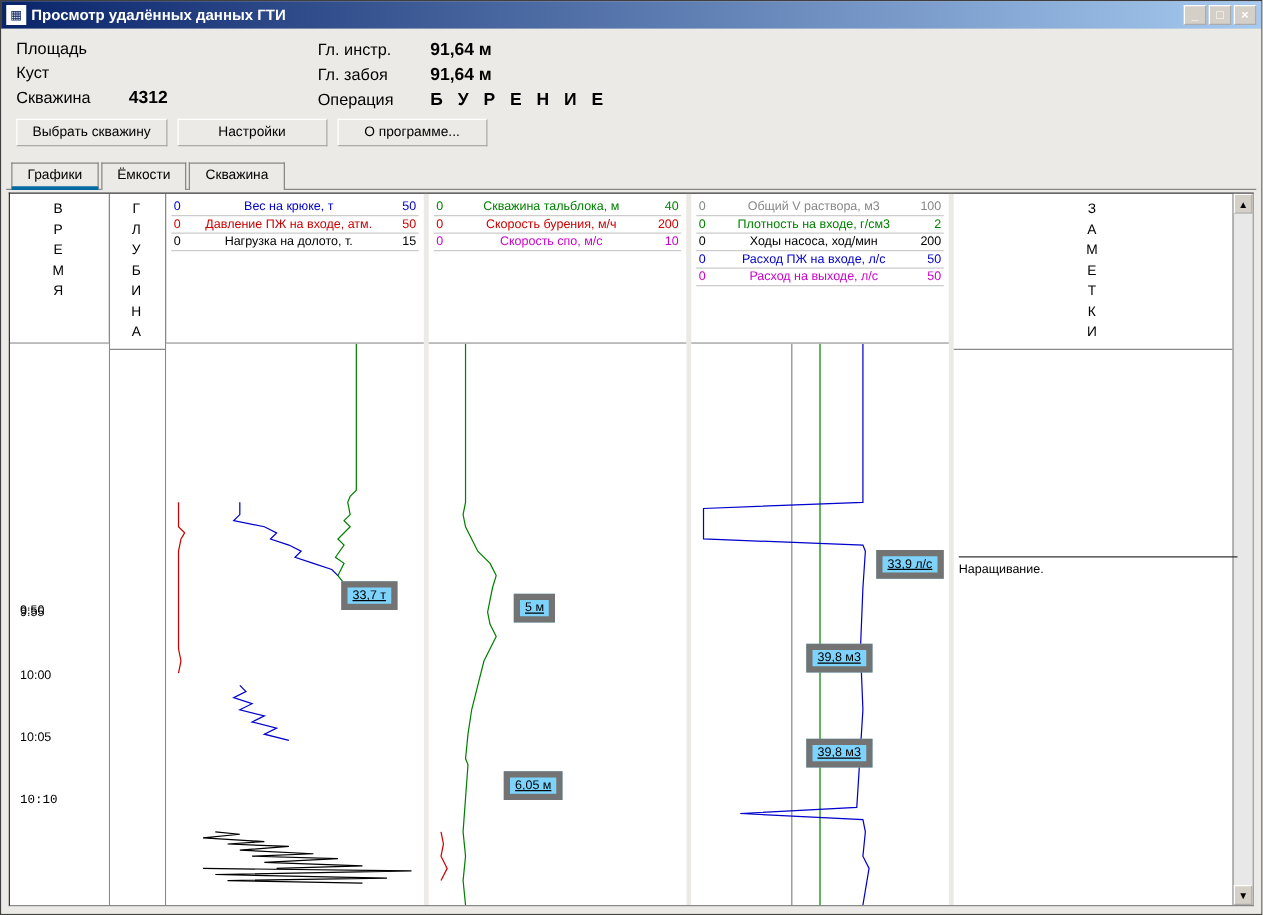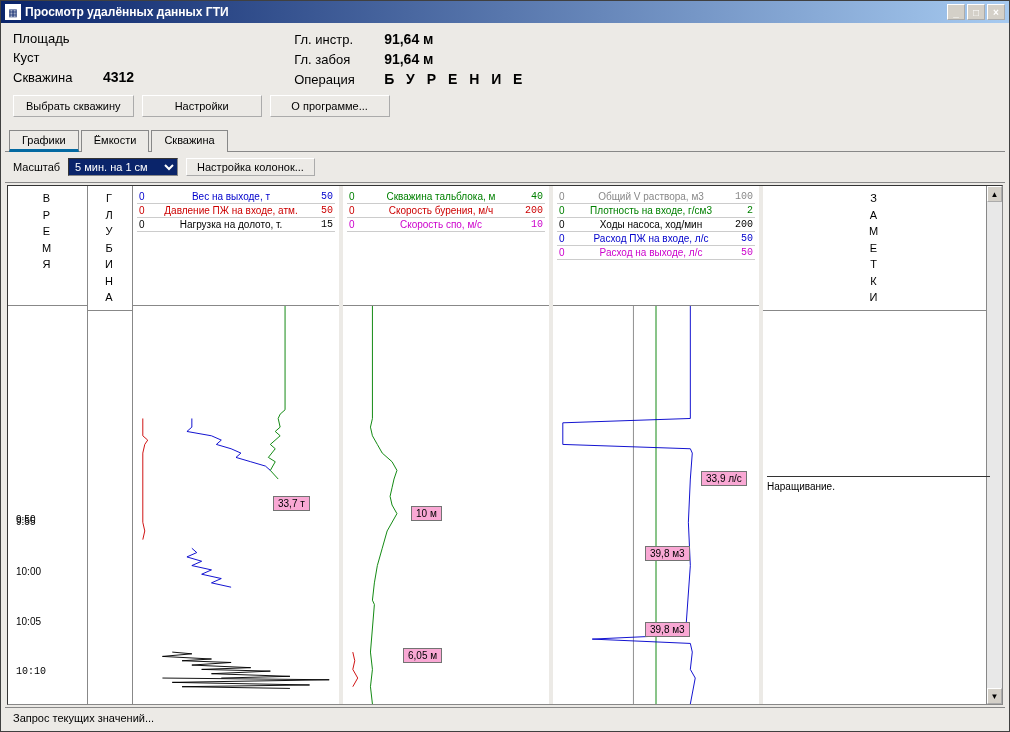--- a/index.html
+++ b/index.html
@@ -4,21 +4,21 @@
 <style>
 * { box-sizing: border-box; margin: 0; padding: 0; }
 body { font-family: Tahoma, Arial, sans-serif; font-size: 11px; background: #d4d0c8; width: 1010px; height: 732px; overflow: hidden; }
 .window { display: flex; flex-direction: column; height: 100%; border: 1px solid #404040; }
 .titlebar { background: linear-gradient(to right, #0a246a, #a6caf0); color: #fff; display: flex; align-items: center; padding: 2px 4px; height: 22px; }
 .titlebar-icon { width: 16px; height: 16px; margin-right: 4px; background: #fff; display: inline-flex; align-items: center; justify-content: center; font-size: 10px; color: #0a246a; }
 .titlebar-title { flex: 1; font-weight: bold; font-size: 12px; }
 .titlebar-btns { display: flex; gap: 2px; }
 .titlebar-btn { width: 18px; height: 16px; background: #d4d0c8; border: 1px outset #fff; display: flex; align-items: center; justify-content: center; cursor: pointer; font-family: Arial; font-size: 10px; font-weight: bold; }
 .content { flex: 1; display: flex; flex-direction: column; background: #eceae6; padding: 4px; }
-.info-panel { display: flex; padding: 4px 8px; gap: 40px; }
+.info-panel { display: flex; padding: 4px 8px; }
 .info-col { display: flex; flex-direction: column; gap: 4px; }
 .info-row { display: flex; align-items: center; }
 .info-label { width: 90px; font-size: 13px; }
 .info-value { font-size: 14px; font-weight: bold; }
 .operation { letter-spacing: 4px; }
 .toolbar { display: flex; gap: 8px; padding: 4px 8px; }
 .btn { background: #eceae6; border: 1px outset #fff; padding: 4px 12px; cursor: pointer; font-size: 11px; min-width: 120px; }
 .tabs { display: flex; margin-top: 8px; border-bottom: 1px solid #888; padding-left: 4px; }
 .tab { padding: 3px 12px; border: 1px solid #888; border-bottom: none; background: #eceae6; cursor: pointer; margin-right: 2px; position: relative; top: 1px; font-size: 11px; }
 .tab.active { background: #eceae6; border-bottom: 3px solid #0369a1; }
@@ -33,28 +33,28 @@
 .track-1 { width: 210px; }
 .track-2 { width: 210px; }
 .track-3 { width: 210px; }
 .notes-col { flex: 1; }
 .col-header { border-bottom: 1px solid #888; padding: 4px; text-align: center; min-height: 120px; display: flex; flex-direction: column; align-items: center; justify-content: flex-start; }
 .vert-text { writing-mode: horizontal-tb; letter-spacing: 2px; line-height: 1.5; }
 .vert-text span { display: block; }
 .curve-label { display: flex; width: 100%; justify-content: space-between; font-size: 10px; padding: 1px 2px; border-bottom: 1px solid #ccc; }
 .curve-label .min { width: 20px; text-align: left; }
 .curve-label .name { flex: 1; text-align: center; }
-.curve-label .max { width: 30px; text-align: right; font-family: Liberation Mono, monospace; }
+.curve-label .max { width: 30px; text-align: right; }
 .track-body { flex: 1; position: relative; background: #fff; }
 .scroll-v { width: 16px; background: #d4d0c8; border-left: 1px solid #888; display: flex; flex-direction: column; }
 .scroll-btn { height: 16px; background: #d4d0c8; border: 1px outset #fff; display: flex; align-items: center; justify-content: center; cursor: pointer; font-size: 8px; }
 .scroll-track { flex: 1; background: #e8e8e8; }
 .time-ticks { position: relative; height: 100%; }
 .time-tick { position: absolute; left: 8px; font-size: 10px; }
-.annotation { position: absolute; border: 1px solid #737373; background: #f9a8d4; padding: 1px 4px; font-size: 10px; white-space: nowrap; }
+.annotation { position: absolute; border: 5px solid #737373; background: #7dd3fc; padding: 1px 4px; font-size: 10px; white-space: nowrap; text-decoration: underline; }
 .note-text { position: absolute; font-size: 10px; left: 4px; border-top: 1px solid #333; width: 100%; padding-top: 4px; }
 .statusbar { height: 20px; border-top: 1px solid #888; background: #eceae6; padding: 2px 8px; font-size: 11px; display: flex; align-items: center; }
 svg { position: absolute; top: 0; left: 0; width: 100%; height: 100%; pointer-events: none; }
 </style>
 </head>
 <body>
 
 <div class="window">
   <div class="titlebar">
     <div class="titlebar-icon">▦</div>
@@ -103,25 +103,20 @@
       <button class="btn">Настройки</button>
       <button class="btn">О программе...</button>
     </div>
 
     <div class="tabs">
       <div class="tab active">Графики</div>
       <div class="tab">Ёмкости</div>
       <div class="tab">Скважина</div>
     </div>
 
-    <div class="scale-row">
-      <span class="scale-label">Масштаб</span>
-      <select class="scale-select"><option>5 мин. на 1 см</option></select>
-      <button class="btn btn-small">Настройка колонок...</button>
-    </div>
 
     <div class="chart-area">
       <div class="time-col">
         <div class="col-header">
           <div class="vert-text" id="time-vert">
               <span>В</span>
               <span>Р</span>
               <span>Е</span>
               <span>М</span>
               <span>Я</span>
@@ -148,21 +143,21 @@
               <span>А</span>
             </div>
         </div>
         <div class="track-body"></div>
       </div>
 
       <div class="track track-1">
         <div class="col-header" id="track-1-header">
             <div class="curve-label" style="color: rgb(0, 0, 204);">
               <span class="min">0</span>
-              <span class="name">Вес на выходе, т</span>
+              <span class="name">Вес на крюке, т</span>
               <span class="max">50</span>
             </div>
             <div class="curve-label" style="color: rgb(204, 0, 0);">
               <span class="min">0</span>
               <span class="name">Давление ПЖ на входе, атм.</span>
               <span class="max">50</span>
             </div>
             <div class="curve-label" style="color: rgb(0, 0, 0);">
               <span class="min">0</span>
               <span class="name">Нагрузка на долото, т.</span>
@@ -198,21 +193,21 @@
               <span class="min">0</span>
               <span class="name">Скорость спо, м/с</span>
               <span class="max">10</span>
             </div>
           </div>
         <div class="track-body" id="track-2-body">
           <svg viewBox="0 0 210 460" preserveAspectRatio="none">
             <polyline points="30,0 30,130 28,140 30,150 35,160 40,170 50,180 55,190 52,200 50,210 48,220 50,230 55,240 45,260 40,280 35,300 32,320 30,340 32,345 28,400 30,420 28,440 30,460" stroke="#008000" fill="none" stroke-width="1"></polyline>
             <polyline points="10,400 12,410 10,420 15,430 10,440" stroke="#cc0000" fill="none" stroke-width="1"></polyline>
           </svg>
-        <div class="annotation" style="top: 200px; left: 68px;">10 м</div>
+        <div class="annotation" style="top: 200px; left: 68px;">5 м</div>
             <div class="annotation" style="top: 342px; left: 60px;">6,05 м</div>
           </div>
       </div>
 
       <div class="track track-3">
         <div class="col-header" id="track-3-header">
             <div class="curve-label" style="color: rgb(136, 136, 136);">
               <span class="min">0</span>
               <span class="name">Общий V раствора, м3</span>
               <span class="max">100</span>
@@ -267,17 +262,14 @@
           </div>
       </div>
 
       <div class="scroll-v">
         <div class="scroll-btn">▲</div>
         <div class="scroll-track"></div>
         <div class="scroll-btn">▼</div>
       </div>
     </div>
 
-    <div class="statusbar">
-      <span>Запрос текущих значений...</span>
-    </div>
   </div>
 </div>
 
 </body></html>

